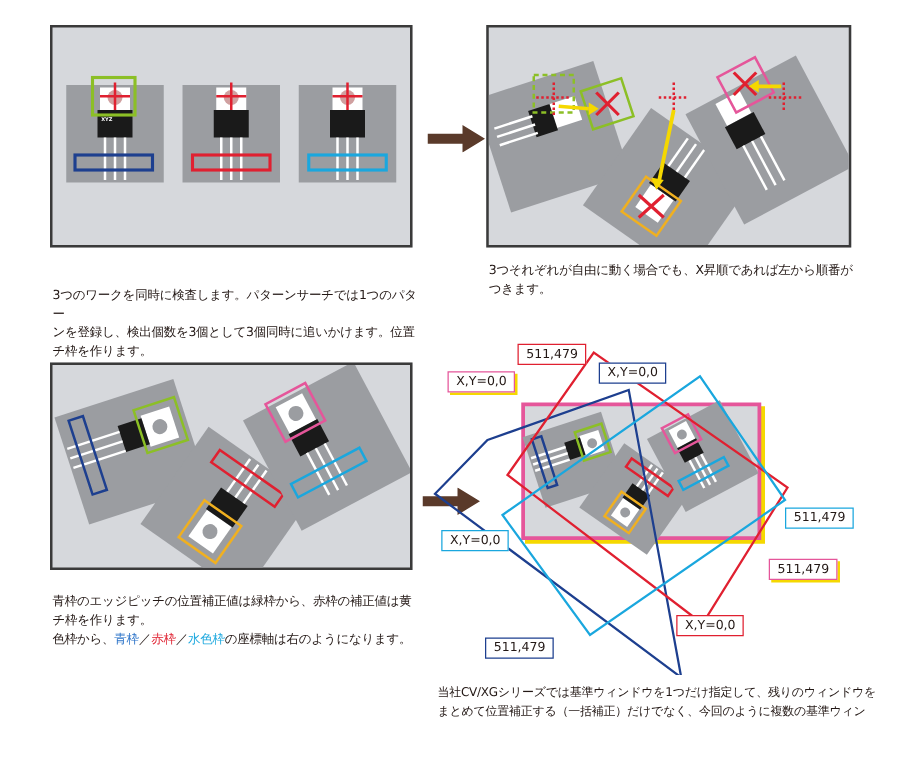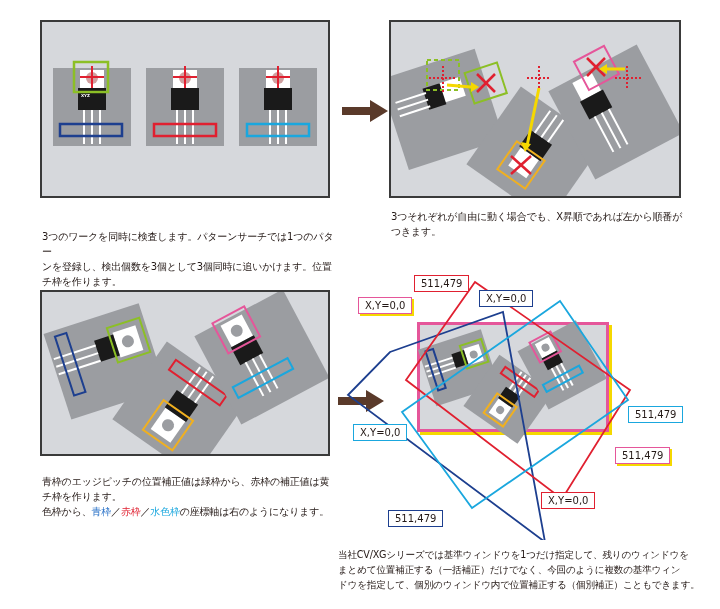--- a/index.html
+++ b/index.html
@@ -245,17 +245,16 @@
 
 <div class="coord-label" style="left:358px;top:297px;border:1.5px solid #e5569a;box-shadow:2px 2px 0 #f5d800;">X,Y=0,0</div>
 <div class="coord-label" style="left:414px;top:275px;border:1.5px solid #e02030;">511,479</div>
 <div class="coord-label" style="left:479px;top:290px;border:1.5px solid #1d3f8f;">X,Y=0,0</div>
 <div class="coord-label" style="left:353px;top:424px;border:1.5px solid #1aa7de;">X,Y=0,0</div>
 <div class="coord-label" style="left:628px;top:406px;border:1.5px solid #1aa7de;">511,479</div>
 <div class="coord-label" style="left:615px;top:447px;border:1.5px solid #e5569a;box-shadow:2px 2px 0 #f5d800;">511,479</div>
 <div class="coord-label" style="left:541px;top:492px;border:1.5px solid #e02030;">X,Y=0,0</div>
 <div class="coord-label" style="left:388px;top:510px;border:1.5px solid #1d3f8f;">511,479</div>
 
-<div class="caption" style="left:338px;top:547px;width:370px;font-size:9.6px;line-height:15px;">
+<div class="caption" style="left:350px;top:547px;width:370px;font-size:9.6px;line-height:15px;">
   <p>当社CV/XGシリーズでは基準ウィンドウを1つだけ指定して、残りのウィンドウを</p>
   <p>まとめて位置補正する（一括補正）だけでなく、今回のように複数の基準ウィン</p>
-  <p>ドウを指定して、個別のウィンドウ内で位置補正する（個別補正）こともできます。</p>
 </div>
 
 </body></html>

